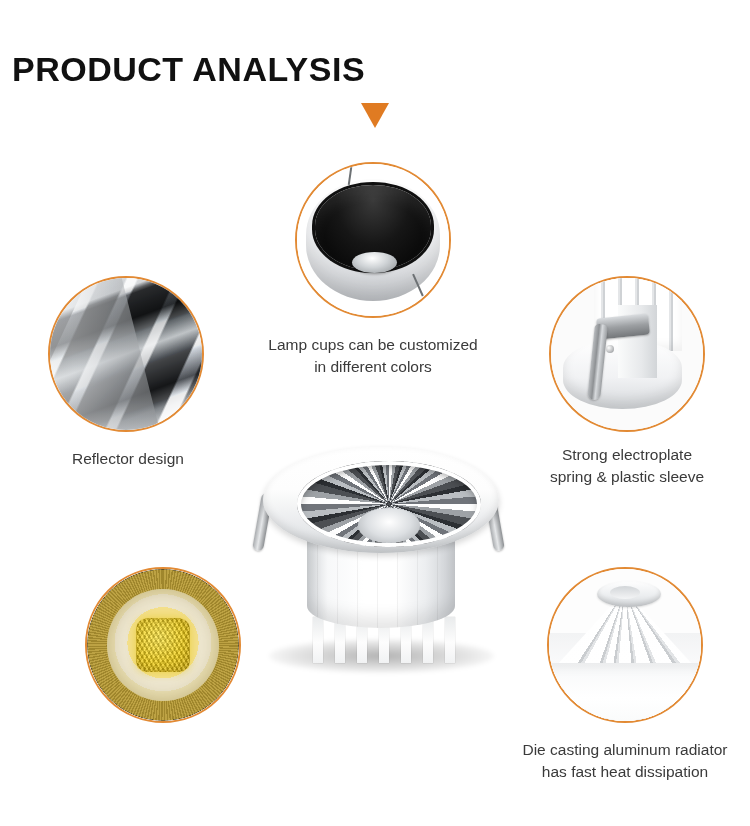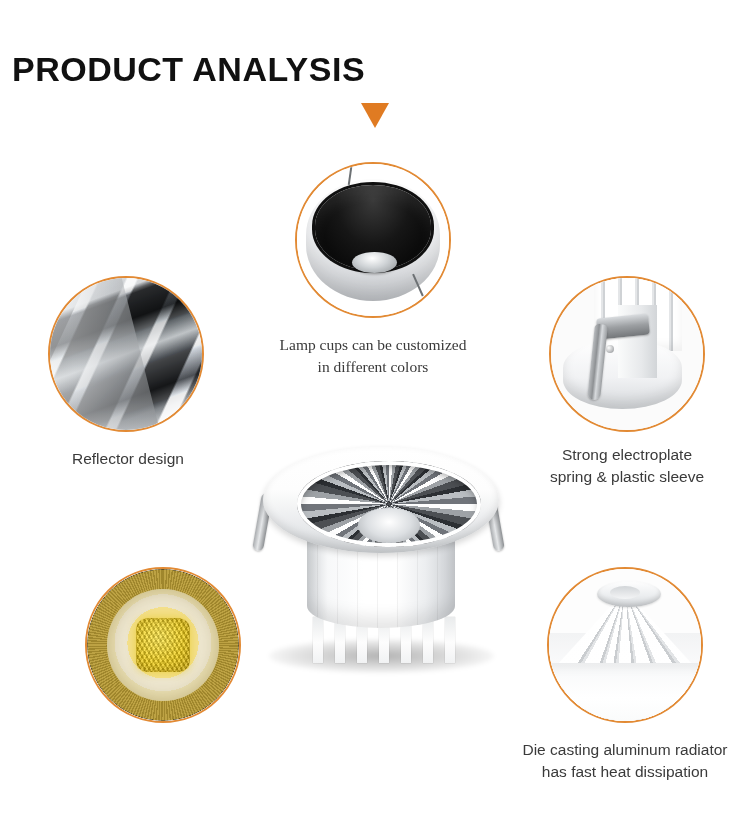--- a/index.html
+++ b/index.html
@@ -60,21 +60,21 @@
     width: 270px;
     margin-left: -55px;
     text-align: center;
     font-size: 15.5px;
     line-height: 22px;
     color: #3a3a3a;
     white-space: pre-line;
   }
 
   
-  #feat-lamp-cup   { left: 295px; top: 162px; font-family: Liberation Serif, serif; }
+  #feat-lamp-cup   { left: 295px; top: 162px; }
   #feat-lamp-cup .caption { width: 300px; margin-left: -72px; }
   #feat-reflector  { left: 48px;  top: 276px; }
   #feat-spring     { left: 549px; top: 276px; }
   #feat-spring .caption { width: 230px; margin-left: -37px; margin-top: 12px; }
   #feat-cob        { left: 85px;  top: 567px; }
   #feat-cob .caption { width: 230px; margin-left: -37px; }
   #feat-radiator   { left: 547px; top: 567px; }
   #feat-radiator .caption { width: 280px; margin-left: -62px; }
 
   

